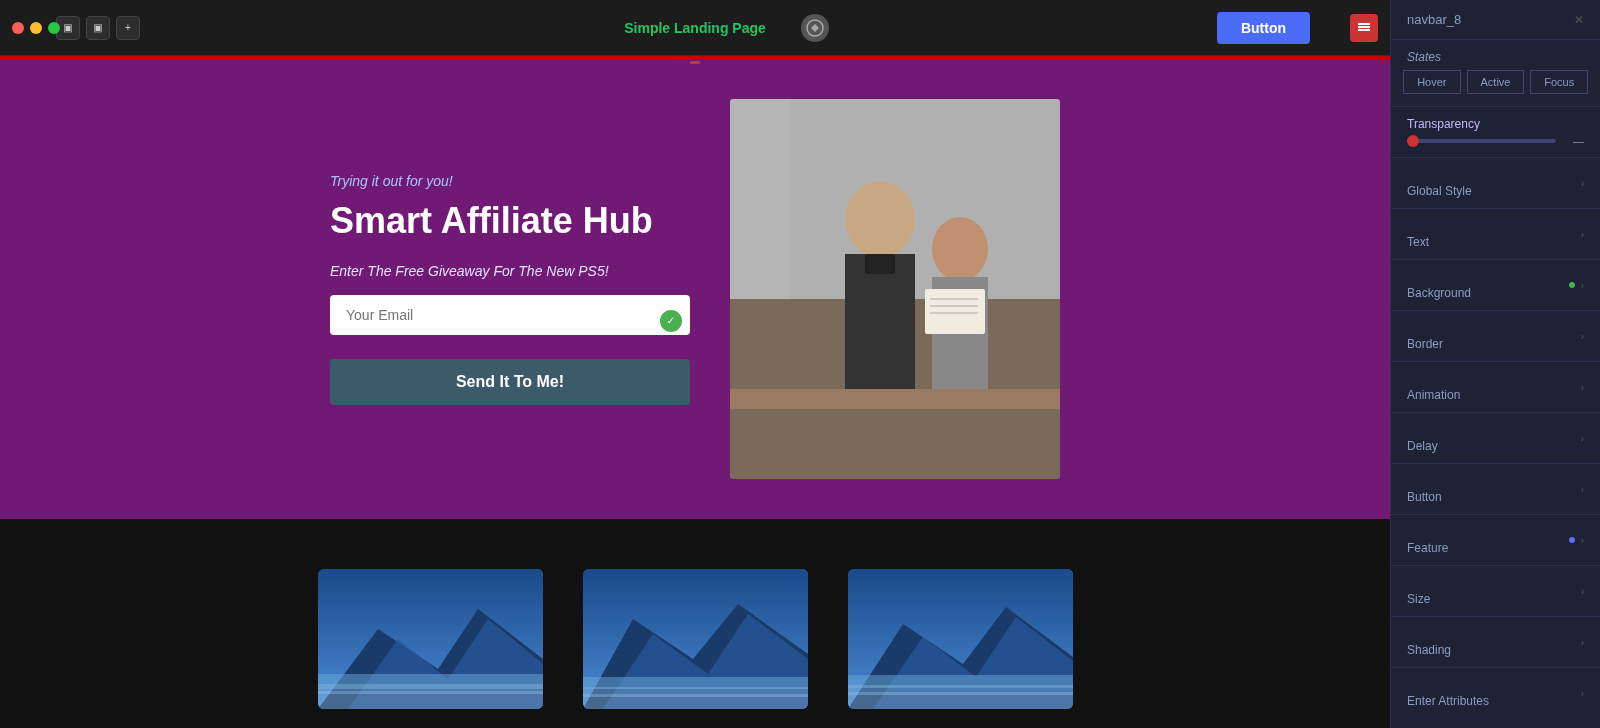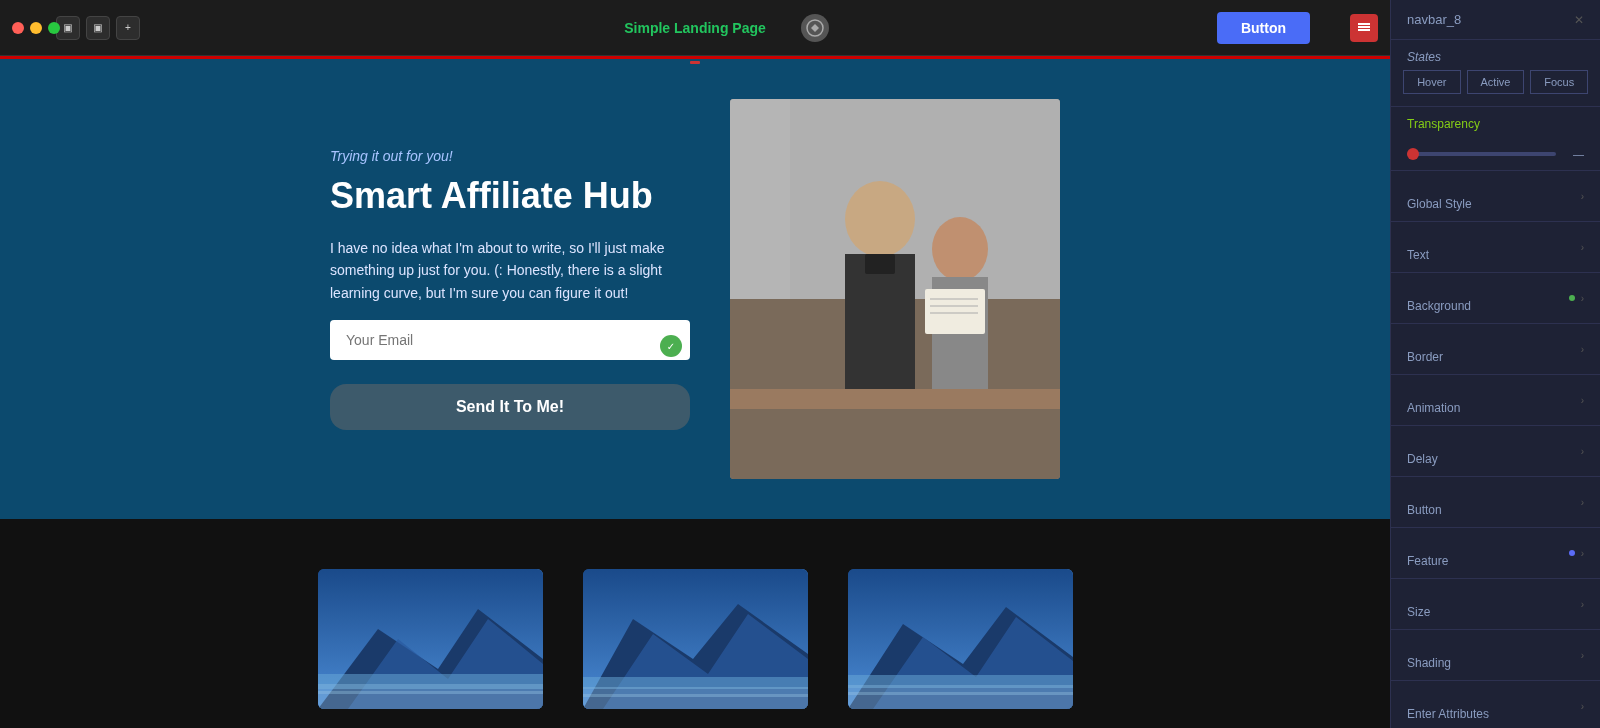--- a/index.html
+++ b/index.html
@@ -107,21 +107,21 @@
     }
 
     
     .page-canvas {
       flex: 1;
       overflow-y: auto;
     }
 
     
     .hero-section {
-      background: #0c4a6e;
+      background: #701a75;
       min-height: 388px;
       display: flex;
       align-items: center;
       justify-content: center;
       position: relative;
       padding: 40px 60px;
     }
 
     .hero-left {
       flex: 1;
@@ -187,21 +187,21 @@
       color: white;
       font-size: 10px;
     }
 
     .submit-btn {
       width: 100%;
       padding: 14px;
       background: #3d5a6b;
       color: #ffffff;
       border: none;
-      border-radius: 16px;
+      border-radius: 4px;
       font-size: 16px;
       font-weight: 600;
       cursor: pointer;
     }
 
     .hero-image {
       width: 330px;
       height: 380px;
       background: linear-gradient(135deg, #8a8a8a 0%, #5a5a5a 100%);
       border-radius: 4px;
@@ -332,23 +332,23 @@
       color: #555;
       font-size: 10px;
     }
 
     .transparency-section {
       padding: 10px 16px;
       border-top: 1px solid #2d3150;
     }
 
     .transparency-label {
-      color: #84cc16;
+      color: #c4b5fd;
       font-size: 12px;
-      margin-bottom: 17px;
+      margin-bottom: 4px;
     }
 
     .transparency-slider-row {
       display: flex;
       align-items: center;
       gap: 8px;
     }
 
     .transparency-slider {
       flex: 1;
@@ -432,21 +432,21 @@
   <div class="red-top-line"></div>
 
   <div class="page-canvas">
 
     <div class="hero-section">
       <div class="hero-navbar-marker"></div>
 
       <div class="hero-left">
         <div class="hero-subtitle">Trying it out for you!</div>
         <h1 class="hero-title">Smart Affiliate Hub</h1>
-        <p class="hero-description">I have no idea what I'm about to write, so I'll just make something up just for you. (: Honestly, there is a slight learning curve, but I'm sure you can figure it out!</p>
+        <p class="hero-cta-text">Enter The Free Giveaway For The New PS5!</p>
         <div class="email-input-wrapper">
           <input class="email-input" type="email" placeholder="Your Email" style="">
           <div class="email-input-icon">✓</div>
         </div>
         <button class="submit-btn">Send It To Me!</button>
       </div>
 
       <div class="hero-image">
 
         <div class="people-silhouette">

